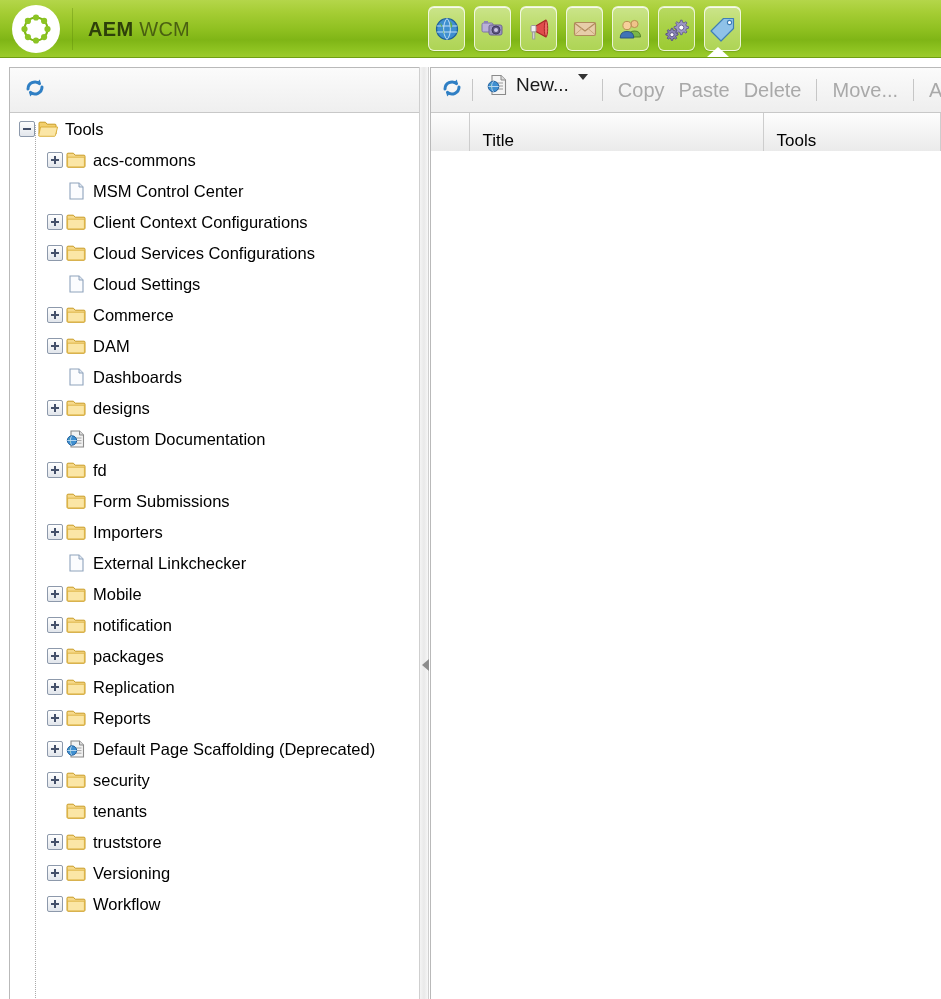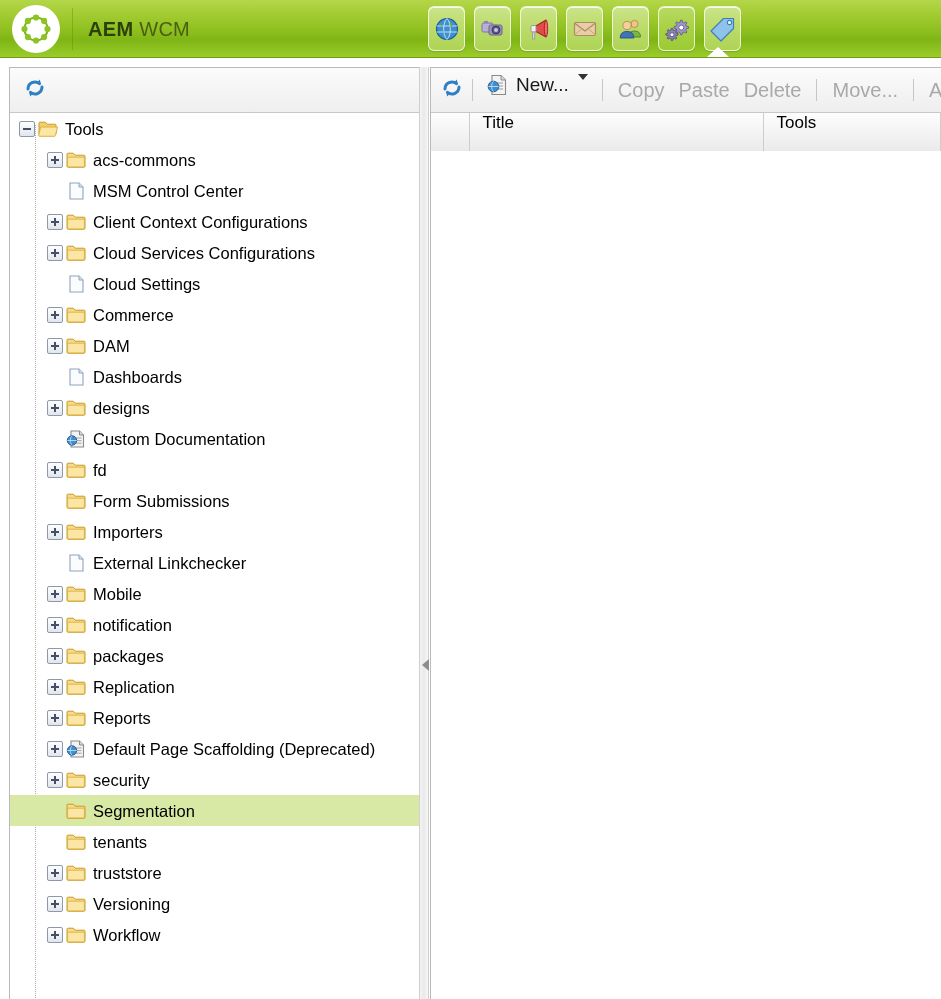--- a/index.html
+++ b/index.html
@@ -205,21 +205,21 @@
     padding: 0 7px; flex: none; cursor: default;
   }
   #grid-header {
     height: 38px;
     display: flex;
     background: linear-gradient(to bottom, #fcfcfc, #e9e9e9);
     border-bottom: 1px solid #c3c3c3;
   }
   .gh-cell {
     height: 38px;
-    display: flex; align-items: flex-start;
+    display: flex; align-items: flex-end;
     padding-left: 12px;
     border-right: 1px solid #cdcdcd;
     font-size: 17px; color: #000;
     cursor: pointer;
     background: linear-gradient(to bottom, #fdfdfd, #eaeaea);
   }
   #grid-body { background: #ffffff; height: 848px; }
 </style>
 </head>
 <body>
@@ -554,29 +554,20 @@
       </div>
       <div class="tree-row">
         <span class="tree-indent" style="width: 37px;"></span>
         <span class="expander plus"></span>
         <span class="node-icon"><svg width="20" height="18" viewBox="0 0 20 18">
             <path d="M1 3.2 a1 1 0 0 1 1-1 H7.4 L9.2 4.2 H18 a1 1 0 0 1 1 1 V15.2 a1 1 0 0 1-1 1 H2 a1 1 0 0 1-1-1 Z" fill="#f6d98a" stroke="#c89a22" stroke-width="1"></path>
             <path d="M1.6 6.2 H18.4 V15 a.9 .9 0 0 1-.9 .9 H2.5 a.9 .9 0 0 1-.9-.9 Z" fill="#fbe6a6" stroke="#d8ab33" stroke-width="0.8"></path>
           </svg></span>
         <span class="node-label">security</span>
       </div>
-      <div class="tree-row selected">
-        <span class="tree-indent" style="width: 37px;"></span>
-        <span class="expander none"></span>
-        <span class="node-icon"><svg width="20" height="18" viewBox="0 0 20 18">
-            <path d="M1 3.2 a1 1 0 0 1 1-1 H7.4 L9.2 4.2 H18 a1 1 0 0 1 1 1 V15.2 a1 1 0 0 1-1 1 H2 a1 1 0 0 1-1-1 Z" fill="#f6d98a" stroke="#c89a22" stroke-width="1"></path>
-            <path d="M1.6 6.2 H18.4 V15 a.9 .9 0 0 1-.9 .9 H2.5 a.9 .9 0 0 1-.9-.9 Z" fill="#fbe6a6" stroke="#d8ab33" stroke-width="0.8"></path>
-          </svg></span>
-        <span class="node-label">Segmentation</span>
-      </div>
       <div class="tree-row">
         <span class="tree-indent" style="width: 37px;"></span>
         <span class="expander none"></span>
         <span class="node-icon"><svg width="20" height="18" viewBox="0 0 20 18">
             <path d="M1 3.2 a1 1 0 0 1 1-1 H7.4 L9.2 4.2 H18 a1 1 0 0 1 1 1 V15.2 a1 1 0 0 1-1 1 H2 a1 1 0 0 1-1-1 Z" fill="#f6d98a" stroke="#c89a22" stroke-width="1"></path>
             <path d="M1.6 6.2 H18.4 V15 a.9 .9 0 0 1-.9 .9 H2.5 a.9 .9 0 0 1-.9-.9 Z" fill="#fbe6a6" stroke="#d8ab33" stroke-width="0.8"></path>
           </svg></span>
         <span class="node-label">tenants</span>
       </div>
       <div class="tree-row">

